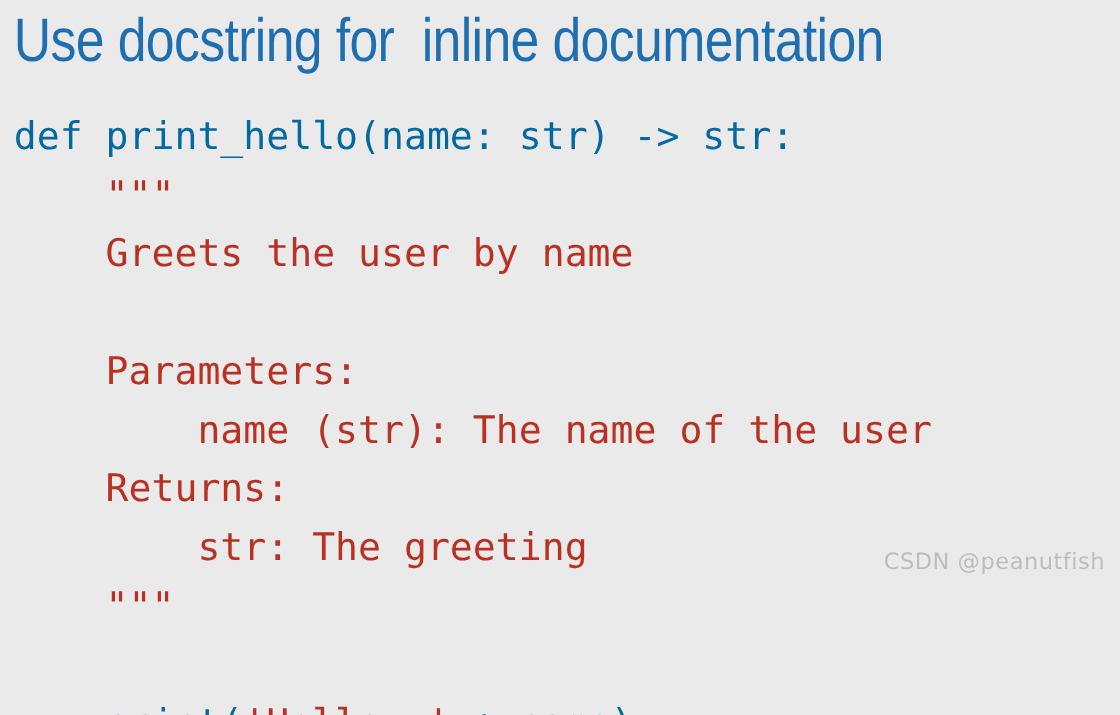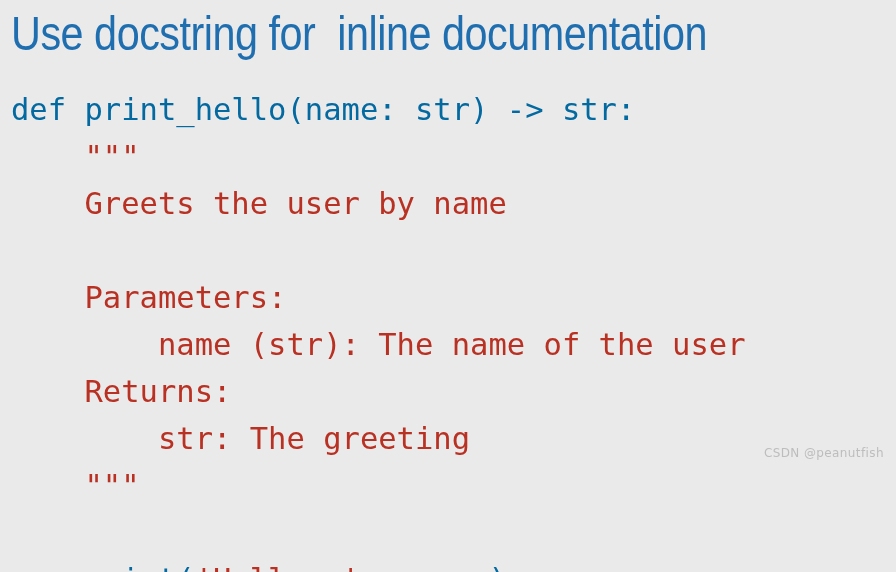--- a/index.html
+++ b/index.html
@@ -68,21 +68,21 @@
   .tok-string { color: #b93123; }
   .tok-doc    { color: #b93123; }
 
   
   #watermark {
     position: absolute;
     right: 12px;
     bottom: 8px;
     color: #bdbdbd;
     font-family: "DejaVu Sans", sans-serif;
-    font-size: 12px;
+    font-size: 18px;
     letter-spacing: 0.4px;
     white-space: pre;
   }
 </style>
 </head>
 <body style="background: rgb(234, 234, 234);">
 
 <div id="slide" style="background: rgb(234, 234, 234);">
 
   <div id="title" style="color: rgb(31, 111, 176);">Use docstring for  inline documentation</div>

